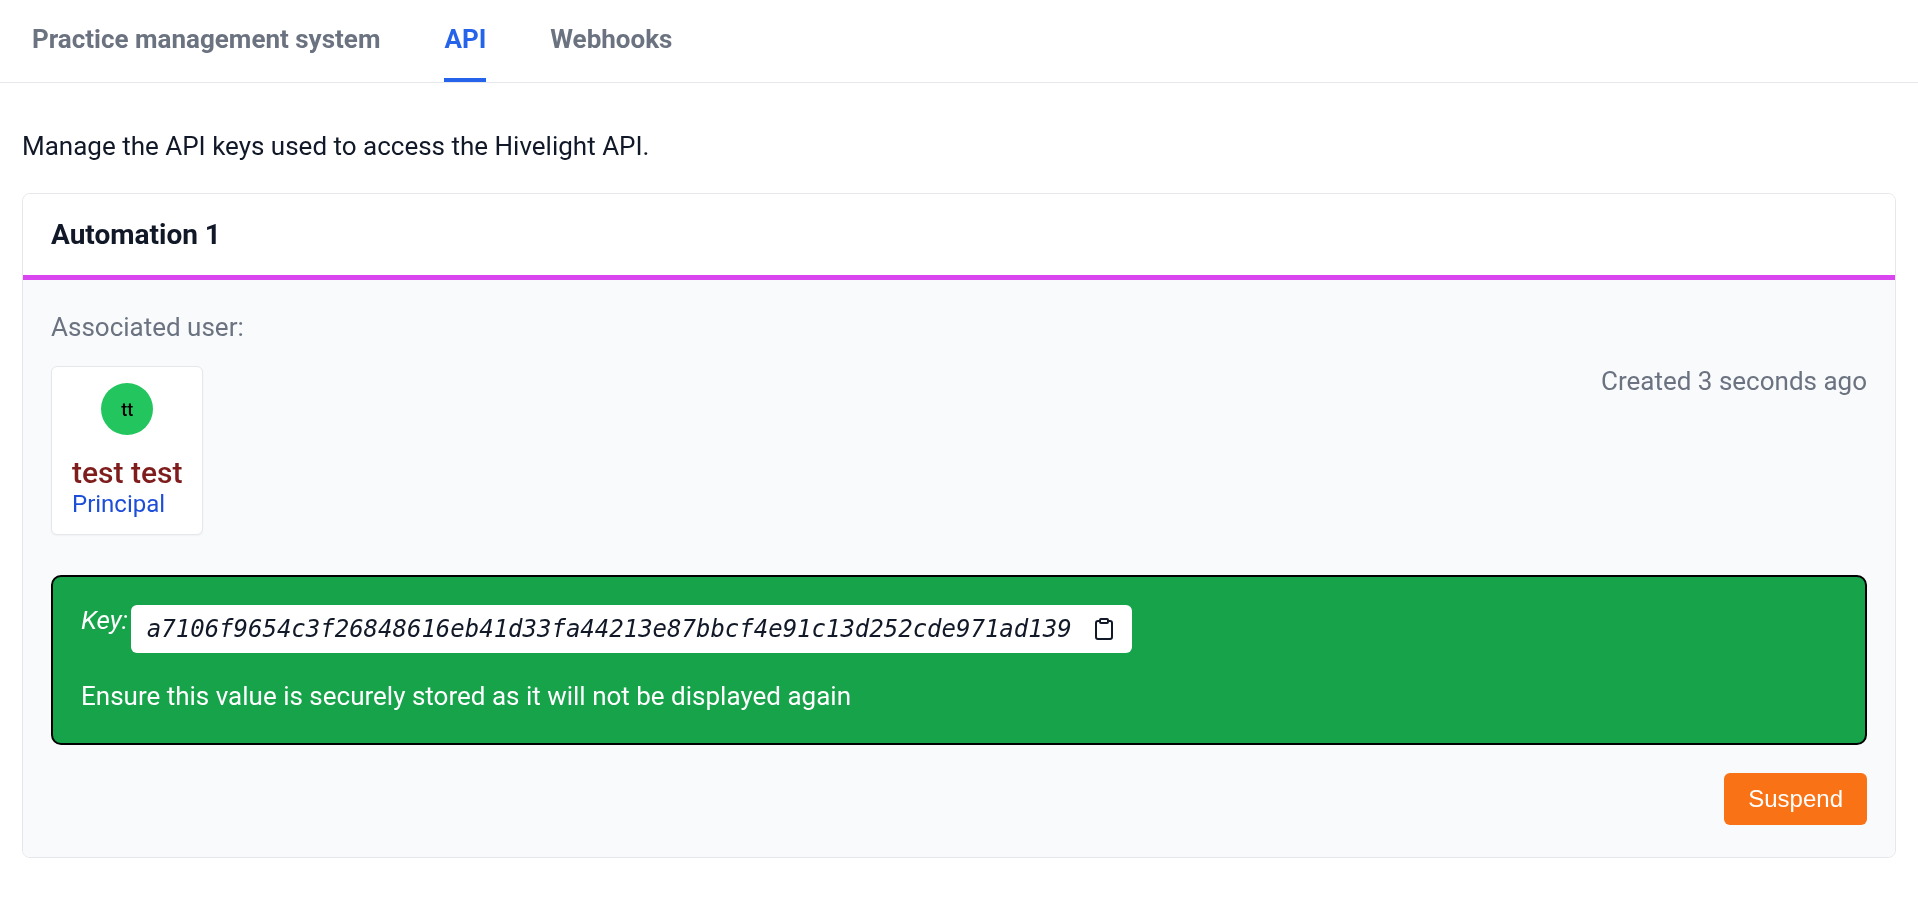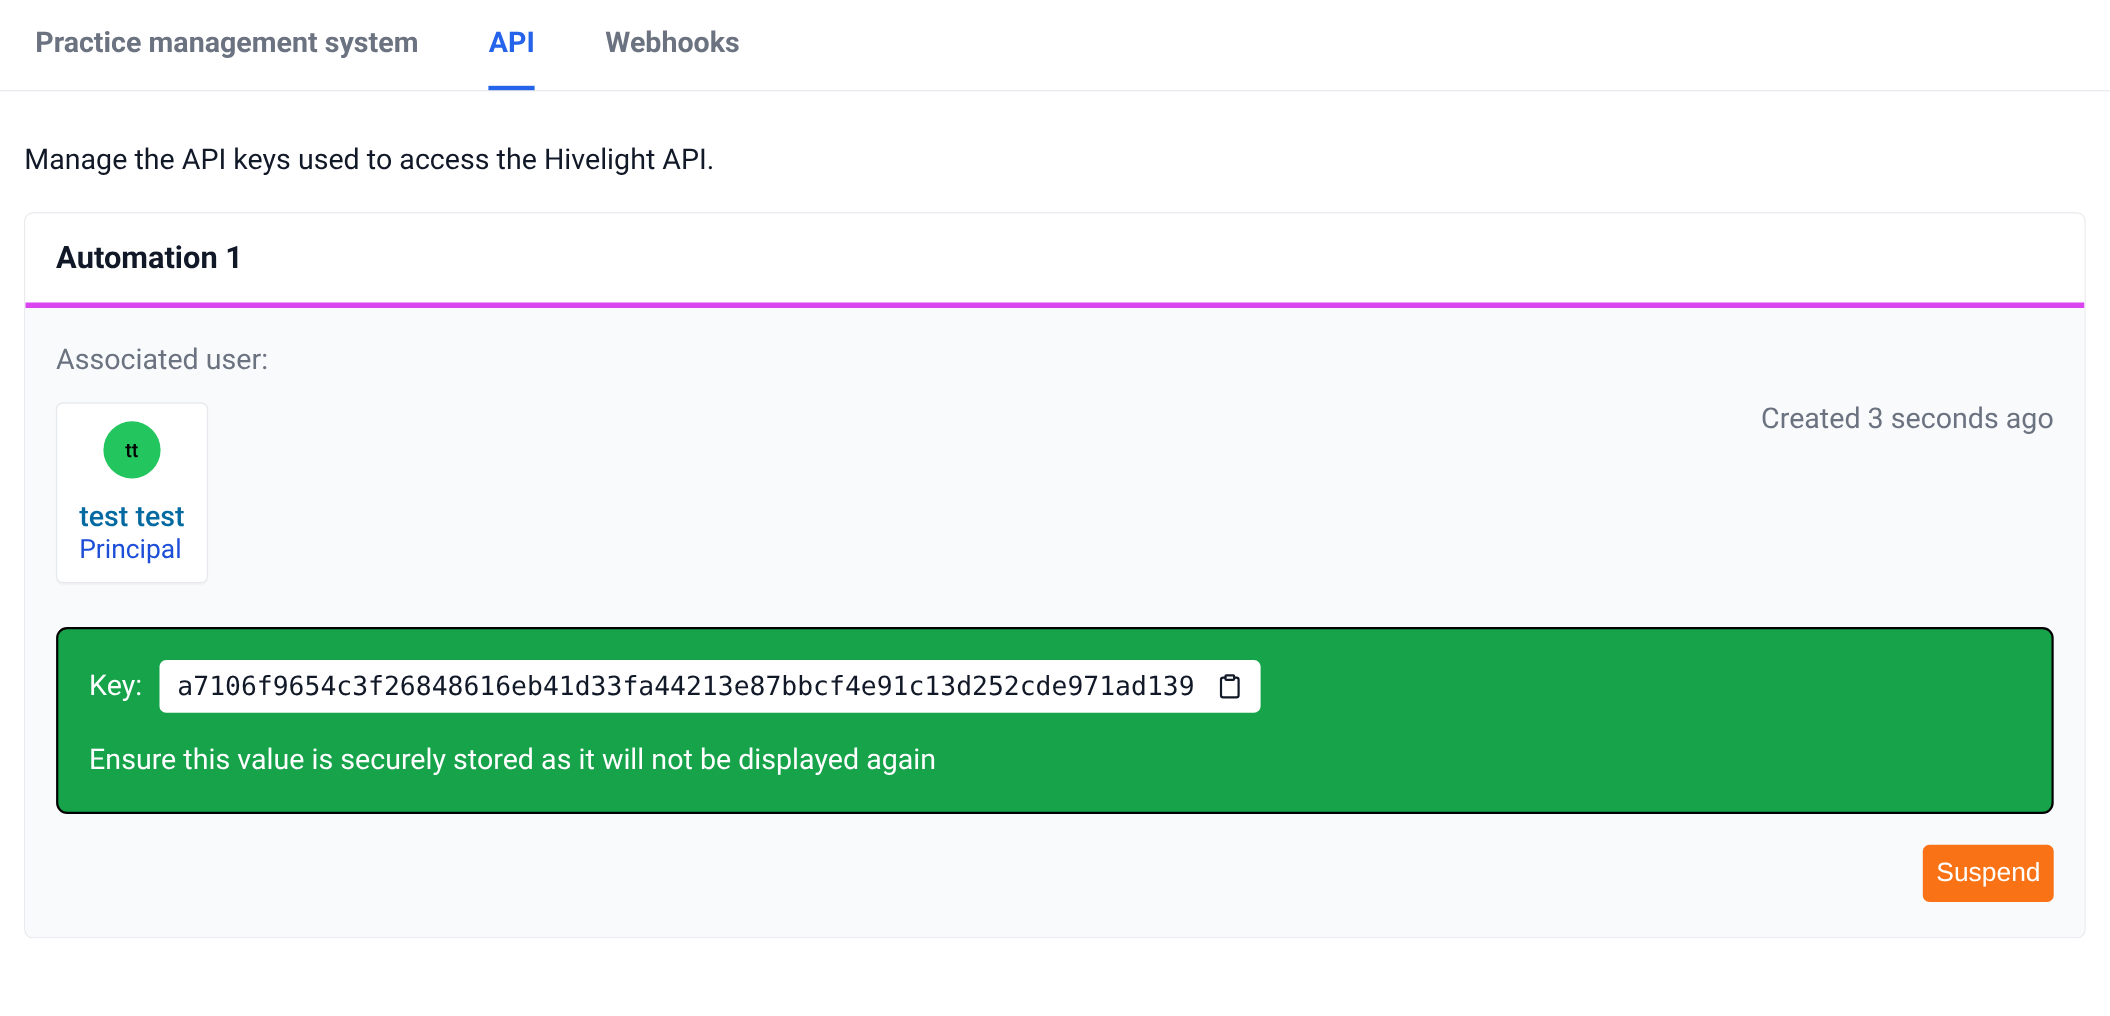--- a/index.html
+++ b/index.html
@@ -86,44 +86,45 @@
       align-items: center;
       justify-content: center;
       font-size: 18px;
       font-weight: 500;
     }
     .user-info {
       display: flex;
       flex-direction: column;
     }
     .user-name {
-      font-size: 26px;
+      font-size: 30px;
       font-weight: 500;
-      color: #0369a1;
+      color: #7f1d1d;
     }
     .user-role {
       font-size: 24px;
       color: #1d4ed8;
     }
     .created {
       font-size: 26px;
       color: #6b7280;
     }
     .key-box {
       background: #16a34a;
       border: 2px solid #000;
       border-radius: 10px;
       padding: 28px 28px 32px 28px;
       color: #fff;
     }
     .key-row {
       display: flex;
-      align-items: center;
-      gap: 16px;
+      align-items: flex-start;
+      gap: 3px;
       margin-bottom: 28px;
+      font-style: italic;
     }
     .key-label {
       font-size: 26px;
       color: #fff;
     }
     .key-field {
       background: #fff;
       border-radius: 6px;
       display: flex;
       align-items: center;
@@ -150,21 +151,21 @@
     .card-footer {
       display: flex;
       justify-content: flex-end;
       padding-top: 28px;
     }
     .suspend-btn {
       background: #f97316;
       color: #fff;
       border: none;
       border-radius: 6px;
-      padding: 12px 12px;
+      padding: 12px 24px;
       font-size: 24px;
       font-weight: 500;
       cursor: pointer;
       margin-left: 36px;
     }
   </style>
 </head>
 <body>
 
 <div class="tabs">

